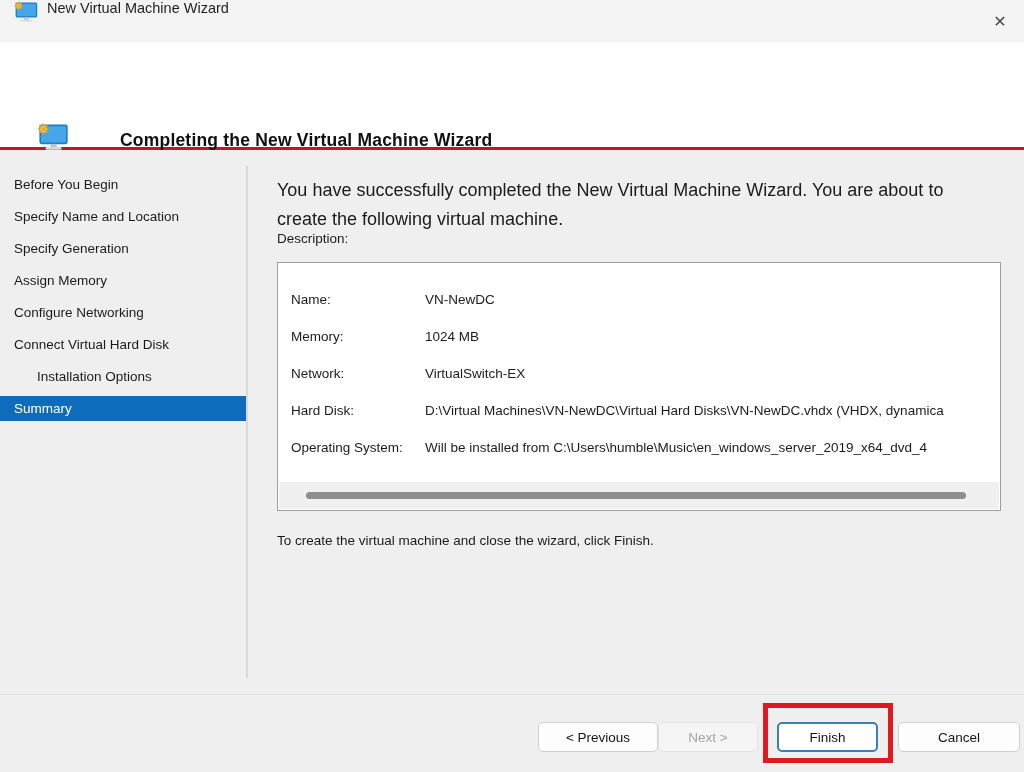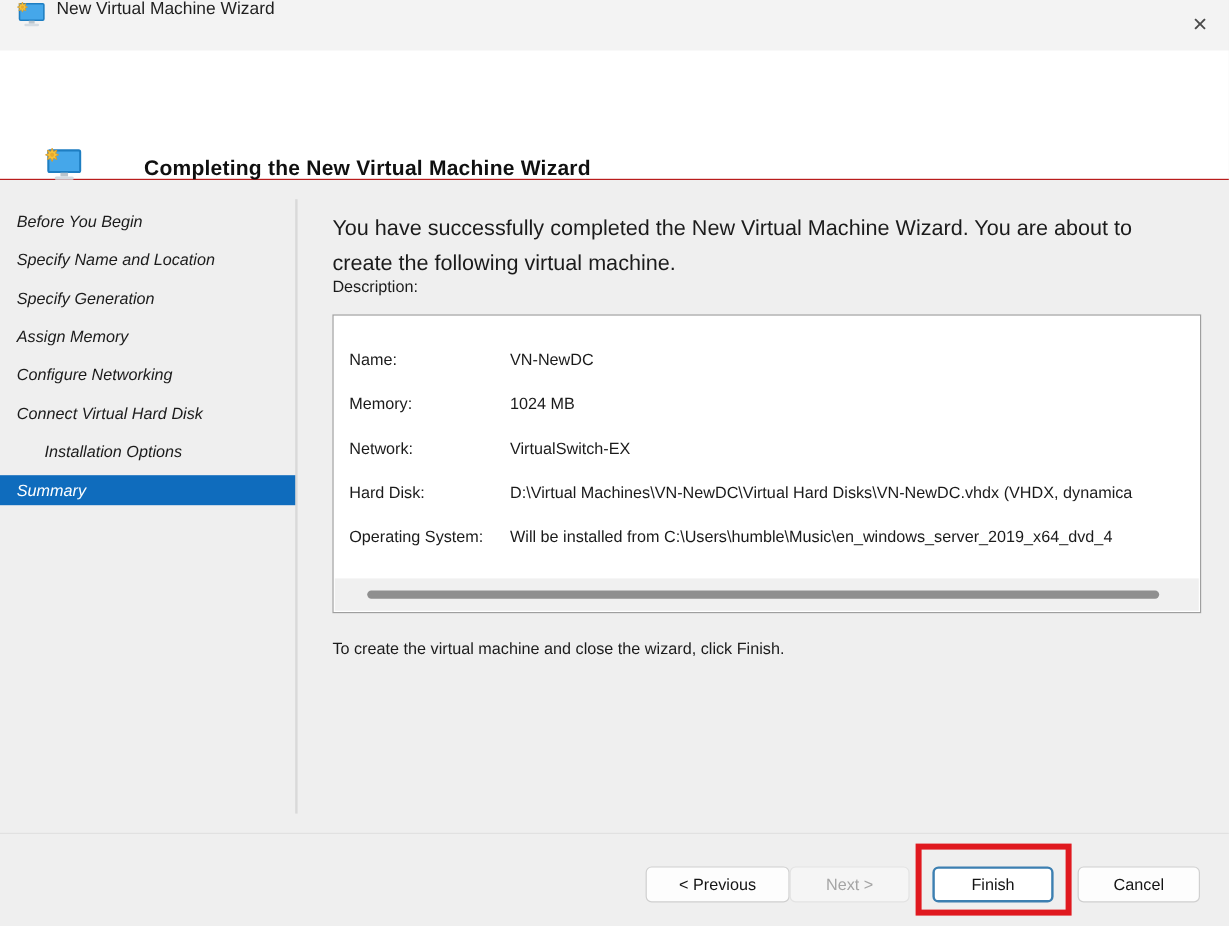--- a/index.html
+++ b/index.html
@@ -23,36 +23,35 @@
   .close-btn {
     position:absolute; right:10px; top:8px; width:28px; height:26px;
     display:flex; align-items:center; justify-content:center;
     font-size:16px; color:#494949; cursor:default; background:transparent; border:none;
   }
 
   
   .header {
     position:absolute; left:0; top:42px; width:1024px; height:108px;
     background:var(--header-bg,#ffffff);
-    border-bottom:1px solid #b91c1c;
+    border-bottom:3px solid #b91c1c;
   }
   .header .hdr-icon { position:absolute; left:36px; top:80px; width:34px; height:30px; }
   .header h1 {
     position:absolute; left:120px; top:88px;
     font-size:17.5px; font-weight:bold; color:#101010; letter-spacing:.2px;
   }
 
   
   .sidebar { position:absolute; left:0; top:172px; width:247px; }
   .nav-item {
     height:25px; margin-bottom:7px;
     display:flex; align-items:center;
     padding-left:14px; font-size:13.5px; color:#1b1b1b; cursor:default;
     white-space:nowrap;
-    font-style:italic;
   }
   .nav-item.indent { padding-left:37px; }
   .nav-item.active { background:var(--accent,#0f6cbd); color:#ffffff; }
   .v-divider {
     position:absolute; left:246px; top:166px; width:2px; height:512px;
     background:#d9d9d9;
   }
 
   
   .intro {
@@ -83,21 +82,21 @@
   .footer-sep { position:absolute; left:0; top:694px; width:1024px; height:1px; background:#e1e1e1; }
   .btn {
     position:absolute; top:722px; height:30px;
     font-family:"Liberation Sans", sans-serif; font-size:13.5px; color:#141414;
     background:#fdfdfd; border:1px solid var(--button-border,#d0d0d0); border-radius:5px;
     cursor:default;
   }
   .btn-previous { left:538px; width:120px; }
   .btn-next { left:658px; width:100px; background:#f5f5f5; border-color:#e3e3e3; color:#a5a5a5; }
   .btn-finish { left:777px; width:101px; background:#ffffff; border:2px solid var(--finish-border,#3c7fb1); }
-  .btn-cancel { left:898px; width:102px; }
+  .btn-cancel { left:898px; width:122px; }
   .red-annotation {
     position:absolute; left:763px; top:703px; width:130px; height:60px;
     border:5px solid var(--annotation,#e0191f);
     pointer-events:none; z-index:5;
   }
 </style>
 </head>
 <body style="--accent: #0f6cbd; --annotation: #e0191f; --titlebar-bg: #f3f3f3; --main-bg: #efefef; --header-bg: #ffffff; --box-border: #9f9f9f; --button-border: #d0d0d0; --finish-border: #3c7fb1;">
 
 <div class="titlebar">

